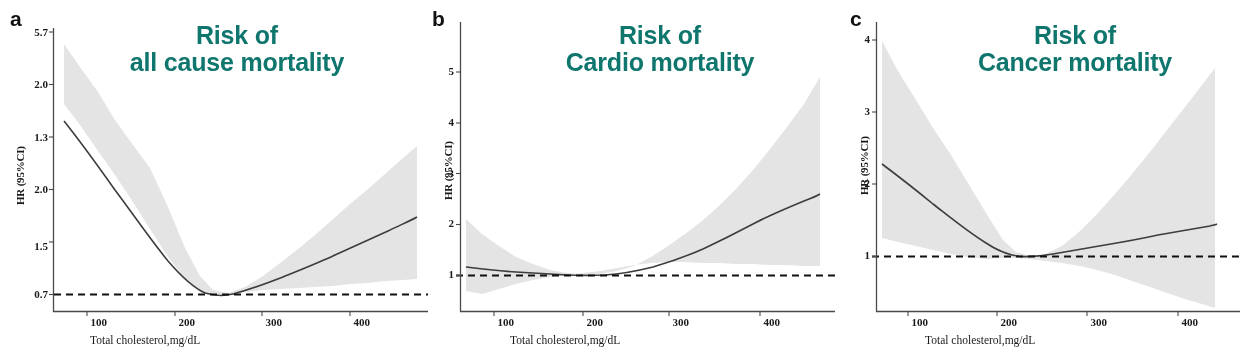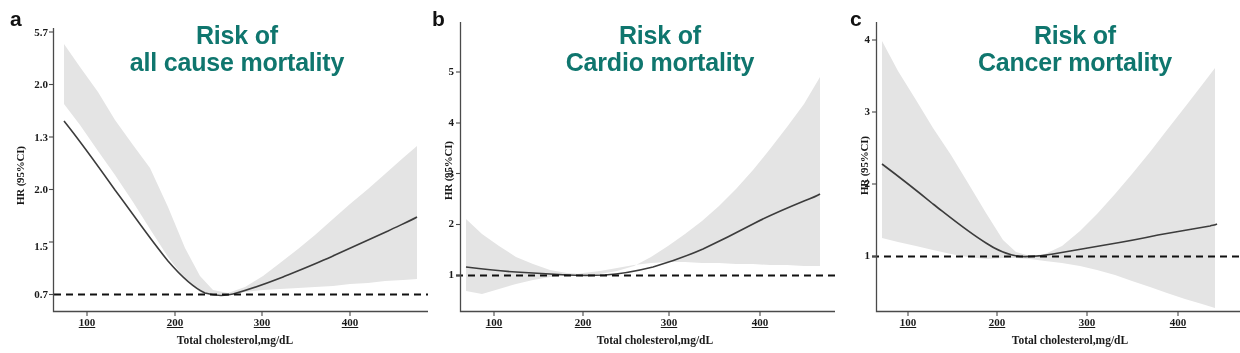--- a/index.html
+++ b/index.html
@@ -46,36 +46,35 @@
     font-size:11px;
     color:#1a1a1a;
     transform-origin:left top;
     transform:rotate(-90deg);
     white-space:nowrap;
     letter-spacing:-0.2px;
   }
   .xlabel{
     position:absolute;
     font-family:"Liberation Serif", serif;
-    font-weight:bold;
+    font-weight:normal;
     font-size:11.5px;
     color:#1a1a1a;
-    text-align:center;
     white-space:nowrap;
   }
   .tick-label{
     position:absolute;
     font-family:"Liberation Serif", serif;
     font-weight:bold;
     font-size:11px;
     color:#1a1a1a;
     white-space:nowrap;
   }
   .ytick{text-align:right;}
-  .xtick{text-align:center;text-decoration:underline;}
+  .xtick{text-align:right;}
   svg{position:absolute;left:0;top:0;overflow:visible;}
   .axis-line{stroke:#4a4a4a;stroke-width:1.3;fill:none;}
   .tick-mark{stroke:#4a4a4a;stroke-width:1.1;}
   .ci-band{fill:#e4e4e4;stroke:none;}
   .hr-curve{fill:none;stroke:#3c3c3c;stroke-width:1.6;}
   .ref-line{stroke:#111;stroke-width:1.9;stroke-dasharray:7 5;fill:none;}
 </style>
 </head>
 <body>
 

